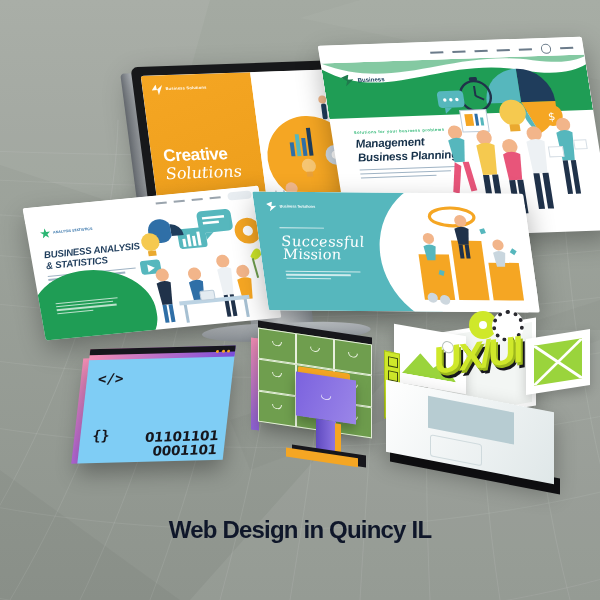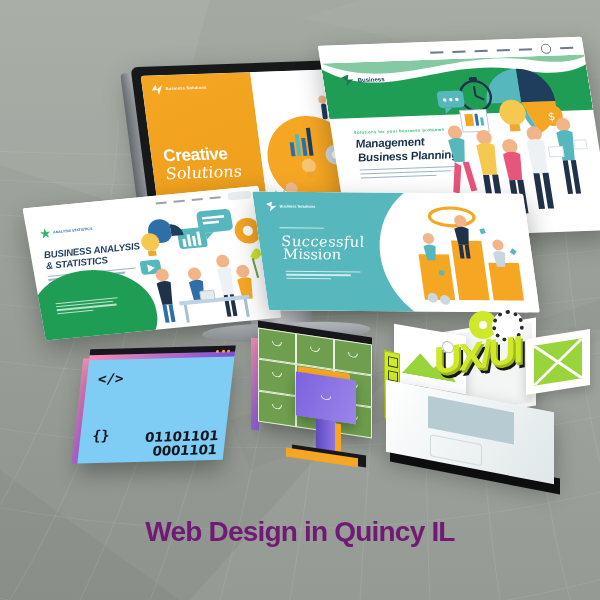--- a/index.html
+++ b/index.html
@@ -205,21 +205,21 @@
            border-radius:50%;background:#e9eff0;}
   #gear-a{position:absolute;left:96px;top:2px;width:22px;height:22px;border-radius:50%;
           background:#cfe82a;box-shadow:0 0 0 3px #cfe82a;}
   #gear-a::after{content:"";position:absolute;left:50%;top:50%;width:8px;height:8px;
           transform:translate(-50%,-50%);border-radius:50%;background:#fff;}
   #gear-b{position:absolute;left:116px;top:-2px;width:24px;height:24px;border-radius:50%;
           background:#fff;border:4px dotted #2a2a30;}
 
   
   #title{position:absolute;left:0;right:0;top:516px;text-align:center;}
-  #title span{font-size:28px;font-weight:700;color:#701a75;letter-spacing:-.8px;}
+  #title span{font-size:24px;font-weight:700;color:#0f172a;letter-spacing:-.8px;}
 </style>
 </head>
 <body>
 
 <div id="stage">
 
   <div class="bg-grid">
     <svg width="600" height="600" viewBox="0 0 600 600" style="position:absolute;inset:0">
       <defs>
         <linearGradient id="bgv" x1="0" y1="0" x2="0" y2="1">

